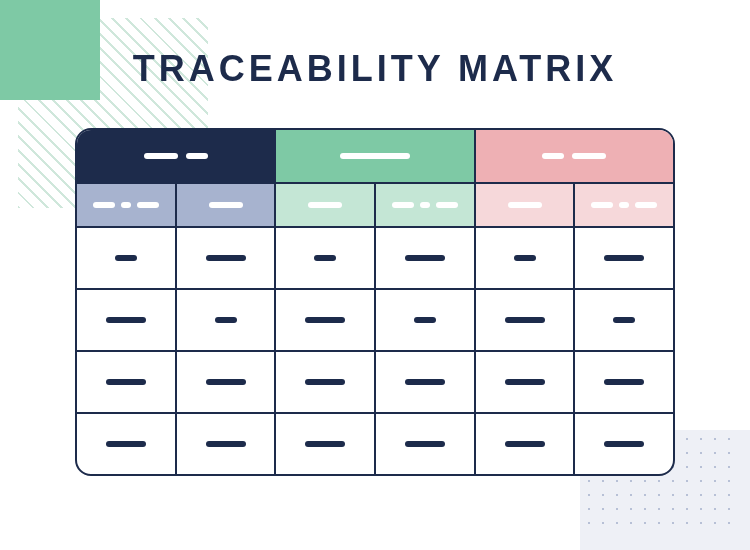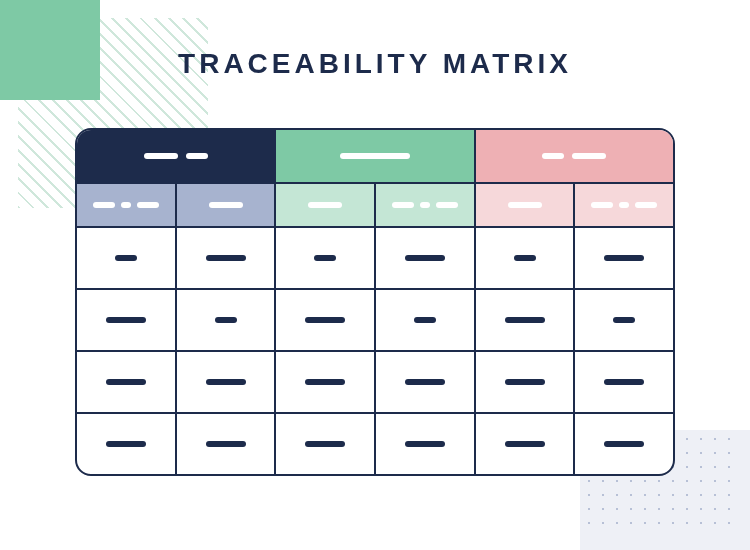--- a/index.html
+++ b/index.html
@@ -23,21 +23,21 @@
   background:#eef0f6;
 }
 .bg-dots {
   position:absolute; right:18px; bottom:18px; width:150px; height:100px;
   background-image:radial-gradient(#b7c0d6 1.5px,transparent 1.5px);
   background-size:14px 14px;
 }
 .title {
   position:absolute; top:48px; left:0; width:100%;
   text-align:center;
-  font-size:28px; font-weight:800;
+  font-size:36px; font-weight:800;
   letter-spacing:4px;
   color:#1d2b4b;
   text-transform:uppercase;
 }
 .matrix {
   position:absolute; top:128px; left:75px;
   width:600px;
   border:2px solid #1d2b4b;
   border-radius:16px;
   overflow:hidden;

